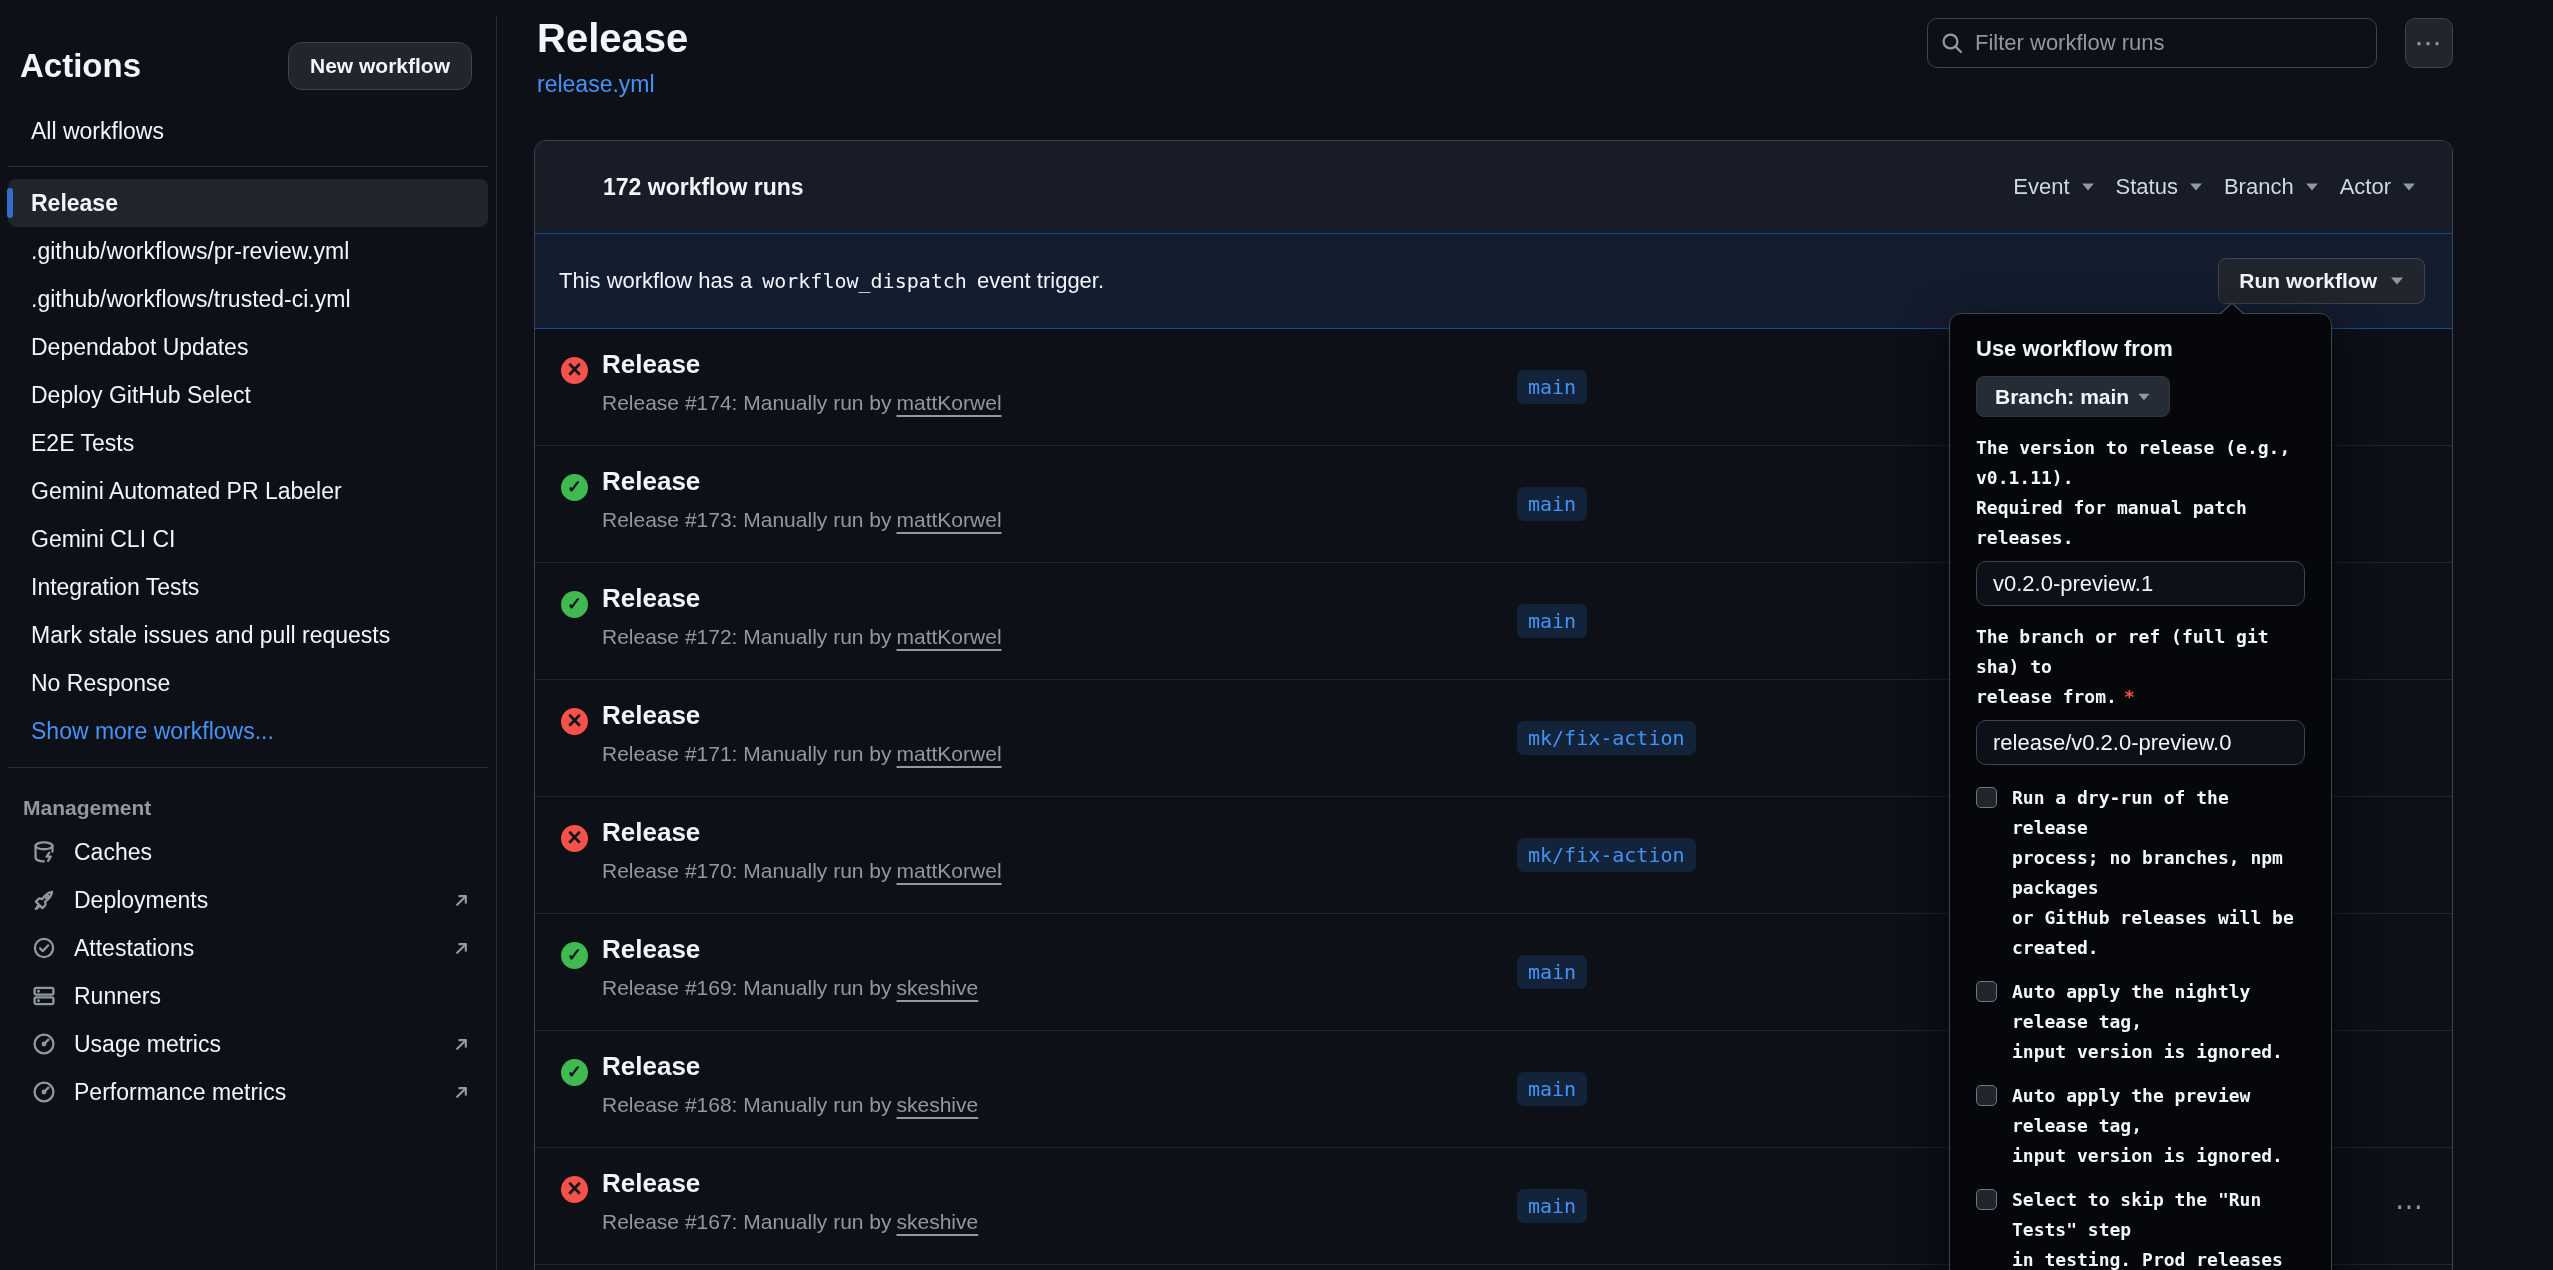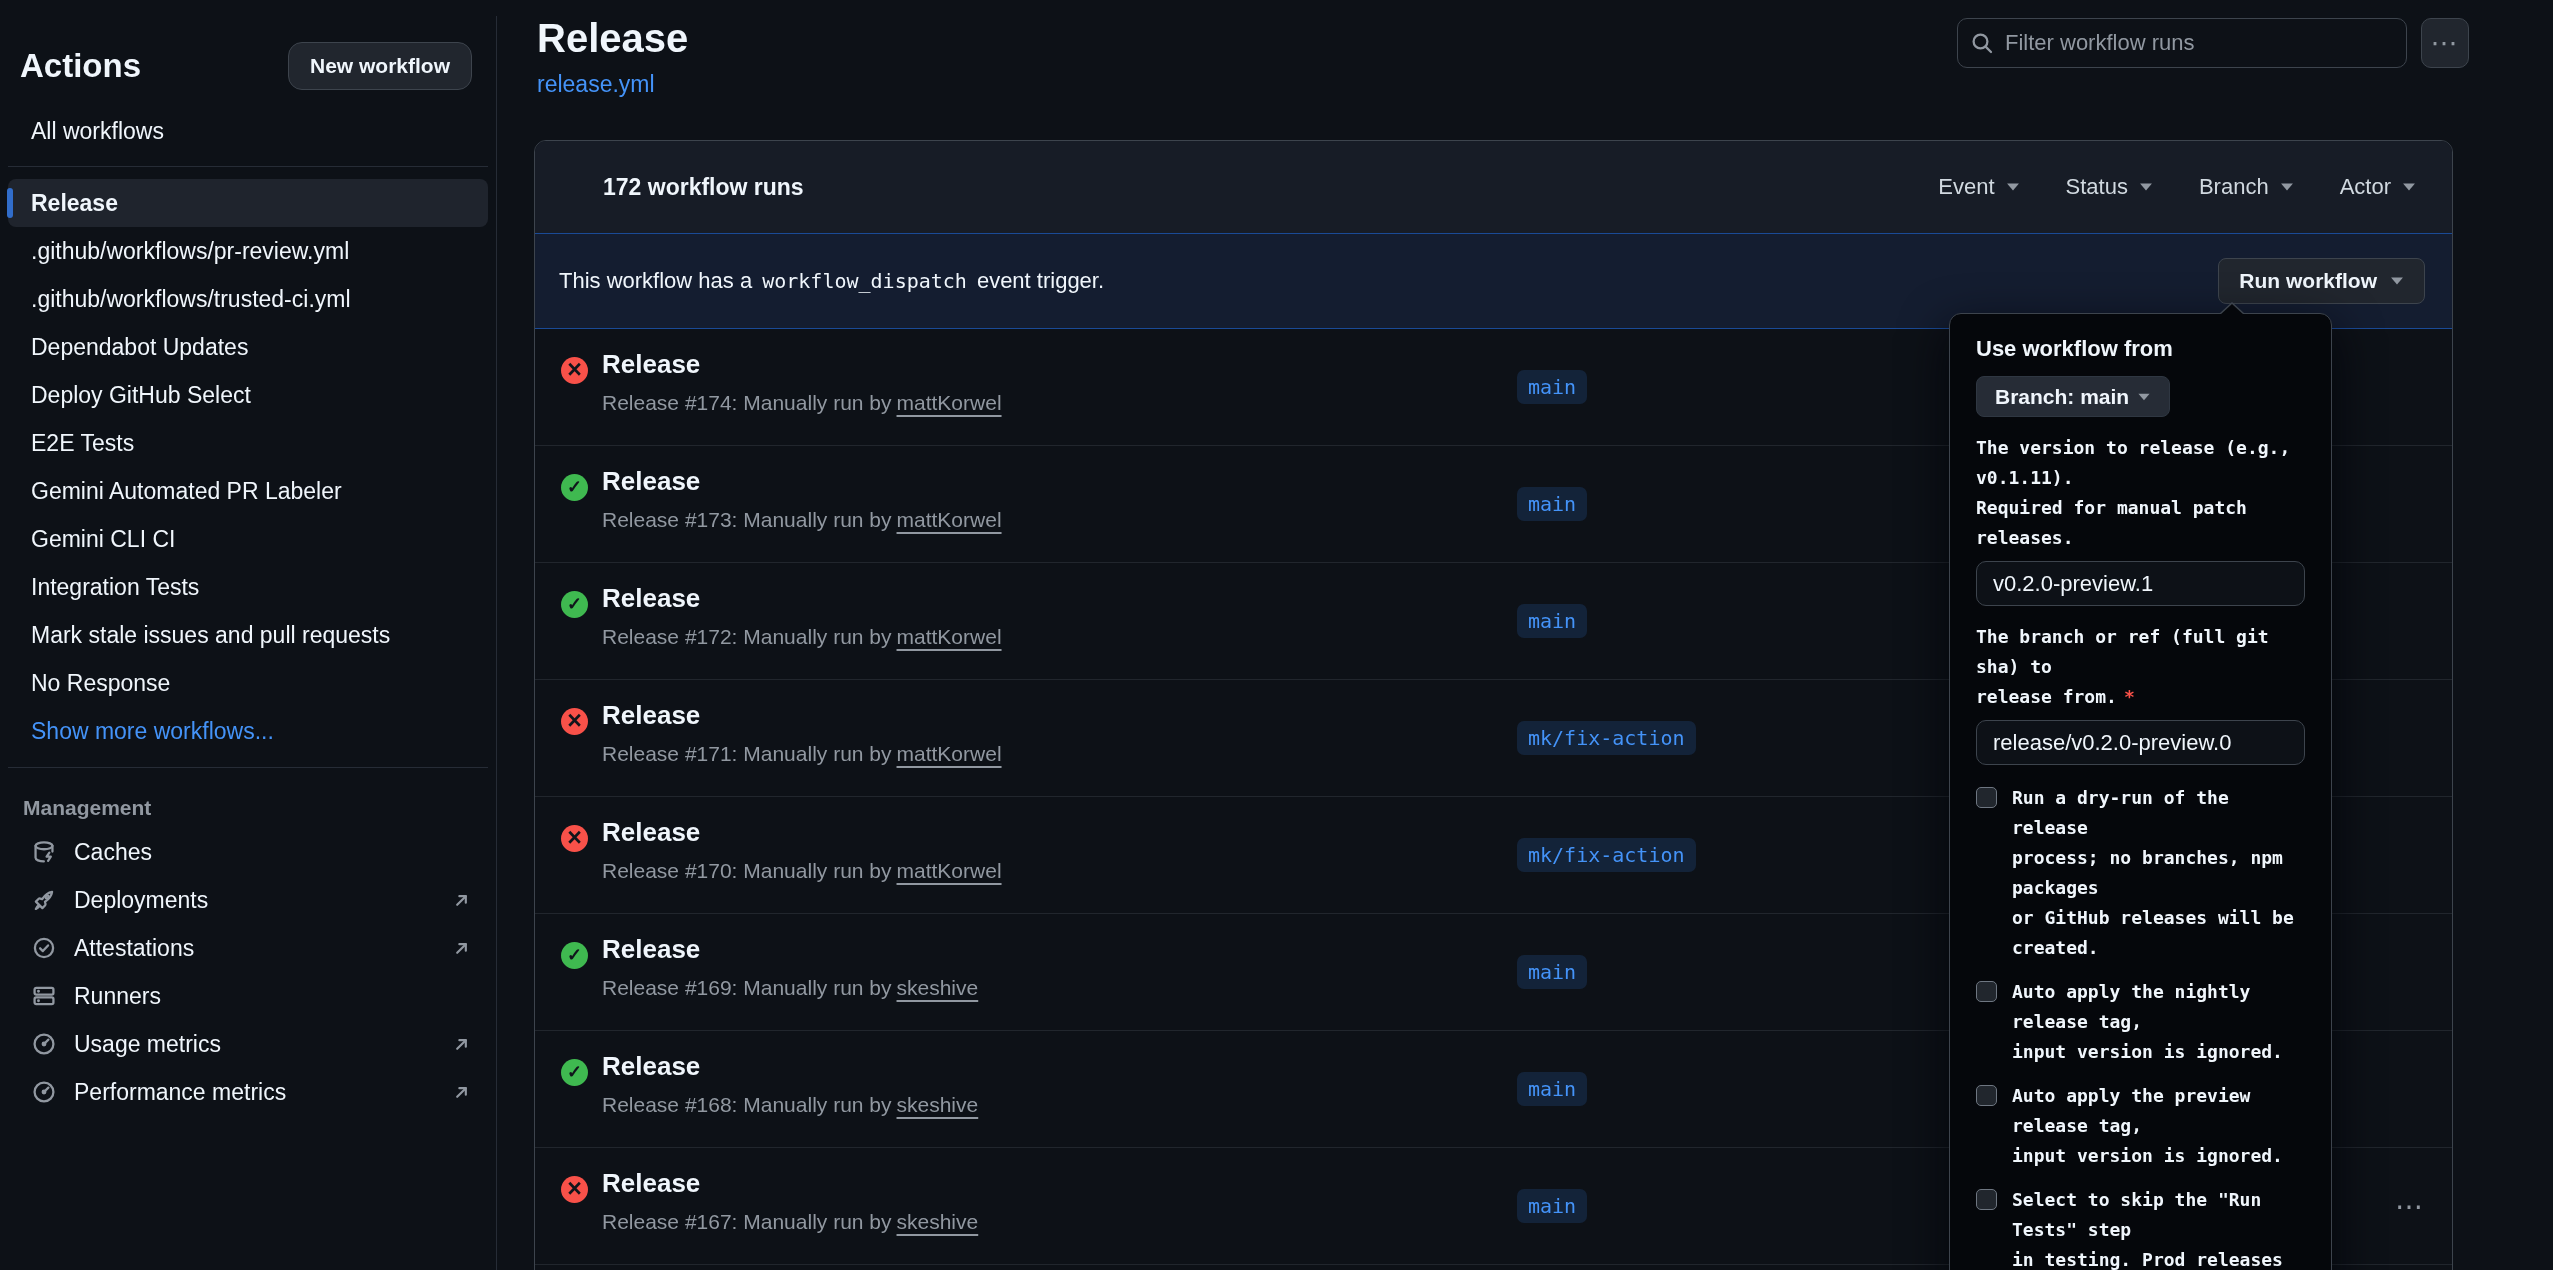--- a/index.html
+++ b/index.html
@@ -40,39 +40,39 @@
   .mgmt-header{ padding:16px 23px 8px; color:#9198a1; font-size:21px; font-weight:700; }
   .sb-item .mgmt-icon{ width:26px; height:26px; color:#9198a1; margin-right:17px; }
   .sb-item .ext{ margin-left:auto; width:23px; height:23px; color:#9198a1; }
 
   
   .main{ position:absolute; left:498px; right:0; top:0; bottom:0; }
   .page-title{ position:absolute; left:39px; top:14px; font-size:40px;
     font-weight:600; line-height:48px; }
   .file-link{ position:absolute; left:39px; top:71px; font-size:23px;
     color:#4493f8; text-decoration:none; cursor:pointer; }
-  .top-controls{ position:absolute; top:18px; right:84px; display:flex; gap:14px;margin-left:16px; }
+  .top-controls{ position:absolute; top:18px; right:100px; display:flex; gap:28px;margin-left:16px; }
   .search-box{ position:relative; width:450px; height:50px; }
   .search-box input{ width:100%; height:100%; background:#0d1117;
     border:1px solid #3d444d; border-radius:10px; color:#f0f6fc;
     font-size:22px; font-family:inherit; padding:0 14px 0 47px; }
   .search-box input::placeholder{ color:#9198a1; }
   .search-icon{ position:absolute; left:13px; top:13px; width:24px; height:24px;
     color:#9198a1; pointer-events:none; }
   .kebab-btn{ width:48px; height:50px; background:#21262e; border:1px solid #3d444d;
     border-radius:10px; color:#9198a1; font-size:27px; line-height:44px;
     text-align:center; letter-spacing:2px; cursor:pointer; font-family:inherit; }
 
   
   .runs-panel{ position:absolute; left:36px; right:100px; top:140px; height:1200px;
     border:1px solid #3d444d; border-radius:12px; overflow:hidden; background:#0d1117; }
   .panel-header{ height:92px; background:#171c26; display:flex; align-items:center;
     padding:0 24px 0 24px; }
   .runs-count{ font-size:23px; font-weight:700;margin-left:44px; }
-  .filters{ margin-left:auto; display:flex; gap:46px; padding-right:12px; }
+  .filters{ margin-left:auto; display:flex; gap:21px; padding-right:12px; }
   .filter{ display:flex; align-items:center; gap:11px; font-size:22px;
     color:#d1d9e0; cursor:pointer; }
   .filter .caret-down{ color:#9198a1; transform:scale(.85); }
 
   .banner{ height:96px; background:#141d30;
     border-top:1px solid rgba(31,111,235,.55);
     border-bottom:1px solid rgba(31,111,235,.55);
     display:flex; align-items:center; padding:0 24px; font-size:22px; }
   .banner .code{ font-size:20px; margin:0 10px; }
   .run-wf-btn{ margin-left:auto; margin-right:3px; display:flex; align-items:center;

